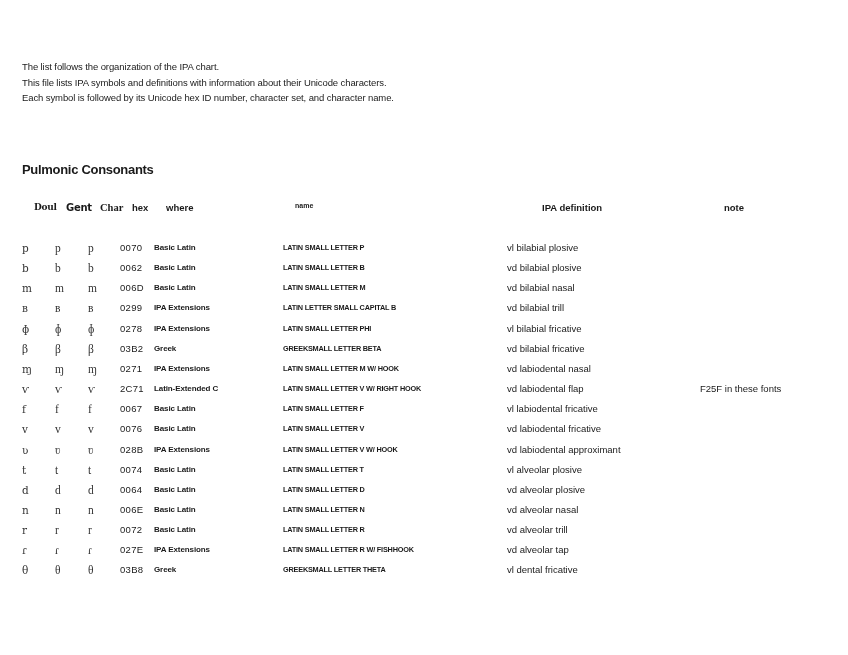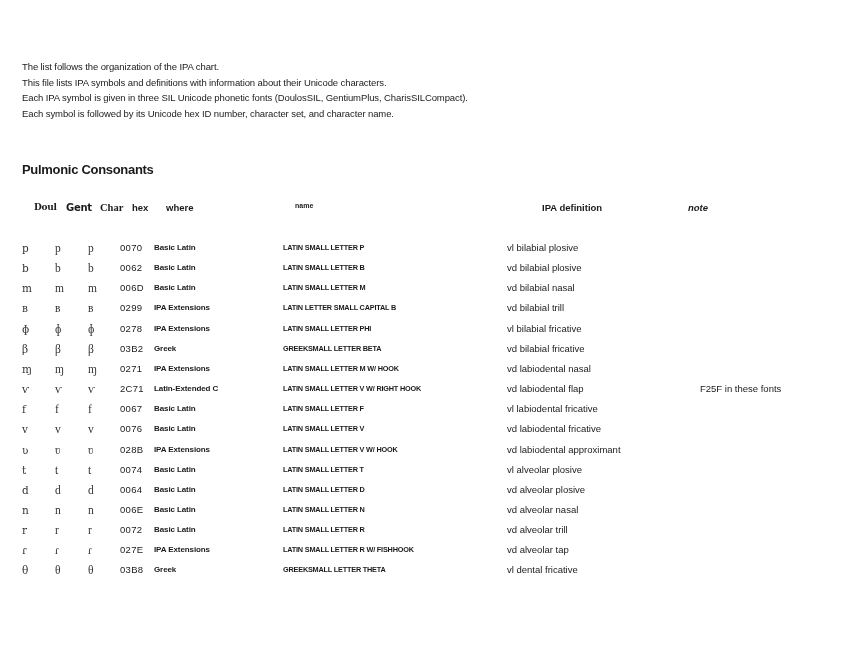--- a/index.html
+++ b/index.html
@@ -41,21 +41,21 @@
       white-space: nowrap;
       margin-left: 12px;
     }
     .hdr.doul { left: 22px; font-family: "DejaVu Serif", serif; font-size: 9px; letter-spacing: -0.3px; }
     .hdr.gent { left: 54px; font-family: "DejaVu Sans", sans-serif; font-size: 10px; letter-spacing: -0.3px; }
     .hdr.char { left: 88px; font-family: "Liberation Serif", serif; font-weight: bold; font-size: 10.5px; }
     .hdr.hex  { left: 120px; }
     .hdr.where{ left: 154px; }
     .hdr.name { left: 283px; font-size: 7px; }
     .hdr.ipa  { left: 530px; }
-    .hdr.note { left: 676px; font-style: italic; }
+    .hdr.note { left: 712px; }
 
     .row {
       position: absolute;
       left: 0;
       width: 848px;
       height: 20px;
     }
     .cell {
       position: absolute;
       top: 0;
@@ -70,21 +70,20 @@
     .c-name { left: 283px; font-size: 7.3px; font-weight: bold; letter-spacing: -0.2px; }
     .c-ipa  { left: 507px; font-size: 9.5px; }
     .c-note { left: 700px; font-size: 9.5px; }
   </style>
 </head>
 <body>
 
 <div class="intro">
   <div>The list follows the organization of the IPA chart.</div>
   <div>This file lists IPA symbols and definitions with information about their Unicode characters.</div>
-  <div>Each IPA symbol is given in three SIL Unicode phonetic fonts (DoulosSIL, GentiumPlus, CharisSILCompact).</div>
   <div>Each symbol is followed by its Unicode hex ID number, character set, and character name.</div>
 </div>
 
 <div class="section-title">Pulmonic Consonants</div>
 
 <div>
   <span class="hdr doul">Doul</span>
   <span class="hdr gent">Gent</span>
   <span class="hdr char">Char</span>
   <span class="hdr hex">hex</span>

